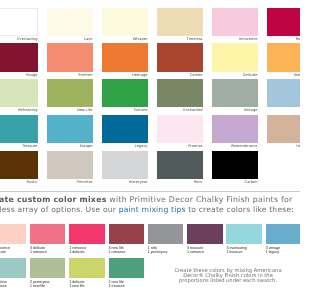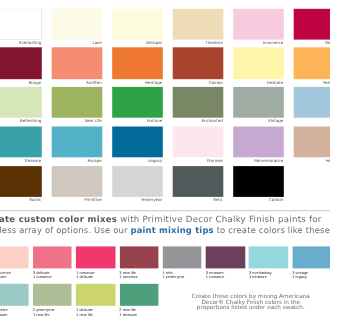--- a/index.html
+++ b/index.html
@@ -20,21 +20,21 @@
   
   #divider{position:absolute;left:0;top:191px;width:300px;height:1px;background:#c9cbcd;}
 
   
   #lede{position:absolute;left:0;top:195.2px;width:300px;
         font-family:"DejaVu Sans",sans-serif;color:#6d6e71;}
   #lede .ln{position:absolute;white-space:nowrap;}
   #lede .ln1{left:-16.6px;top:0;font-size:7.8px;letter-spacing:.25px;}
   #lede .ln2{left:-27.9px;top:10.3px;font-size:7.65px;letter-spacing:.16px;}
   #lede b{font-weight:bold;color:#58595b;}
-  #lede .lnk{color:#2e6fa3;font-weight:bold;}
+  #lede .lnk{color:#2e6fa3;font-weight:normal;}
 
   
   #mixes{position:absolute;left:-9.4px;top:224.2px;width:340px;}
   .mrow{position:relative;height:34.3px;}
   .mcell{position:absolute;top:0;width:35.5px;}
   .msw{height:20px;width:35.5px;}
   .mtx{font-size:3.6px;line-height:4.6px;color:#231f20;padding-top:1.4px;}
 
   
   #caption{position:absolute;left:174px;top:267.6px;width:108px;text-align:center;

